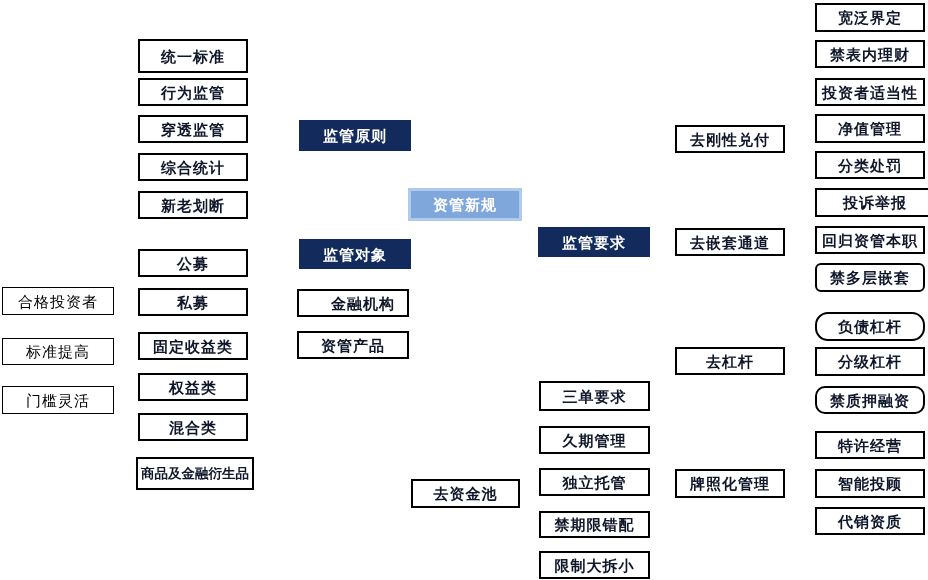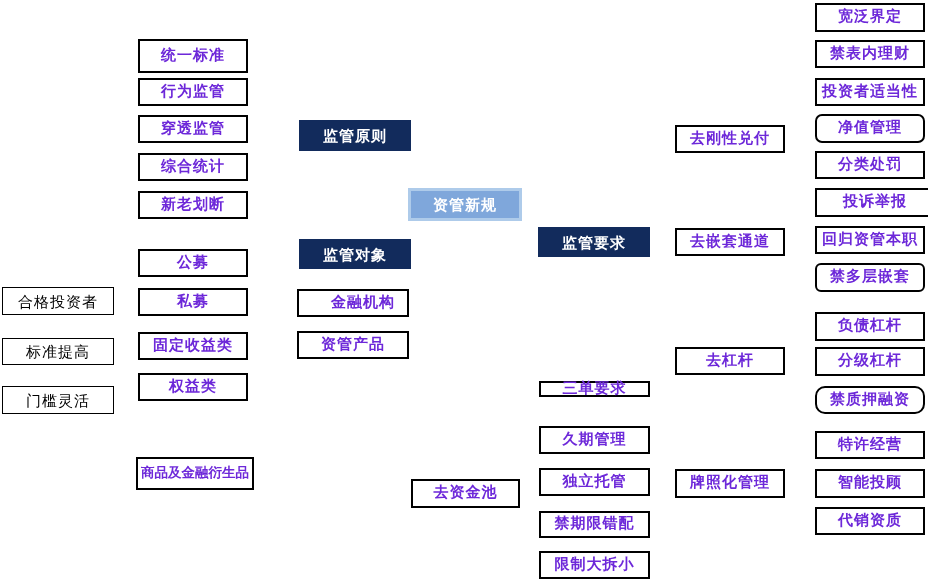--- a/index.html
+++ b/index.html
@@ -24,22 +24,21 @@
     text-align: center;
     font-size: 15px;
     font-weight: bold;
     letter-spacing: 1px;
     line-height: 1;
     white-space: nowrap;
   }
   .node.leaf {
     background: #ffffff;
     border: 2px solid #000000;
-    color: #6d28d9;
-    font-family: Liberation Mono, monospace;
+    color: #0f172a;
   }
   .node.plain {
     background: #ffffff;
     border: 1px solid #000000;
     color: #000000;
     font-weight: normal;
   }
   .node.branch {
     background: var(--dark-navy, #122b5c);
     border: 1px solid var(--dark-navy, #122b5c);
@@ -65,43 +64,44 @@
     <div class="node branch" style="left: 538px; top: 227px; width: 112px; height: 30px;">监管要求</div>
     <div class="node leaf" style="left: 138px; top: 39px; width: 110px; height: 34px;">统一标准</div>
     <div class="node leaf" style="left: 138px; top: 78px; width: 110px; height: 28px;">行为监管</div>
     <div class="node leaf" style="left: 138px; top: 115px; width: 110px; height: 28px;">穿透监管</div>
     <div class="node leaf" style="left: 138px; top: 153px; width: 110px; height: 28px;">综合统计</div>
     <div class="node leaf" style="left: 138px; top: 191px; width: 110px; height: 28px;">新老划断</div>
     <div class="node leaf" style="left: 138px; top: 249px; width: 110px; height: 28px;">公募</div>
     <div class="node leaf" style="left: 138px; top: 288px; width: 110px; height: 28px;">私募</div>
     <div class="node leaf" style="left: 138px; top: 332px; width: 110px; height: 28px;">固定收益类</div>
     <div class="node leaf" style="left: 138px; top: 373px; width: 110px; height: 28px;">权益类</div>
+    <div class="node leaf" style="left: 138px; top: 413px; width: 110px; height: 28px;">混合类</div>
     <div class="node leaf small-text" style="left: 136px; top: 457px; width: 118px; height: 33px;">商品及金融衍生品</div>
     <div class="node plain" style="left: 2px; top: 287px; width: 112px; height: 28px;">合格投资者</div>
     <div class="node plain" style="left: 2px; top: 338px; width: 112px; height: 27px;">标准提高</div>
     <div class="node plain" style="left: 2px; top: 386px; width: 112px; height: 28px;">门槛灵活</div>
     <div class="node leaf" style="left: 297px; top: 289px; width: 112px; height: 28px; padding-left: 20px;">金融机构</div>
     <div class="node leaf" style="left: 297px; top: 331px; width: 112px; height: 28px;">资管产品</div>
     <div class="node leaf" style="left: 675px; top: 125px; width: 110px; height: 28px;">去刚性兑付</div>
     <div class="node leaf" style="left: 675px; top: 228px; width: 110px; height: 28px;">去嵌套通道</div>
     <div class="node leaf" style="left: 675px; top: 347px; width: 110px; height: 28px;">去杠杆</div>
     <div class="node leaf" style="left: 675px; top: 469px; width: 110px; height: 29px;">牌照化管理</div>
     <div class="node leaf" style="left: 411px; top: 479px; width: 109px; height: 29px;">去资金池</div>
-    <div class="node leaf" style="left: 539px; top: 381px; width: 111px; height: 16px;">三单要求</div>
+    <div class="node leaf" style="left: 539px; top: 381px; width: 111px; height: 30px;">三单要求</div>
     <div class="node leaf" style="left: 539px; top: 426px; width: 111px; height: 28px;">久期管理</div>
     <div class="node leaf" style="left: 539px; top: 468px; width: 111px; height: 28px;">独立托管</div>
     <div class="node leaf" style="left: 539px; top: 511px; width: 111px; height: 27px;">禁期限错配</div>
     <div class="node leaf" style="left: 539px; top: 551px; width: 111px; height: 28px;">限制大拆小</div>
     <div class="node leaf" style="left: 815px; top: 3px; width: 110px; height: 29px;">宽泛界定</div>
     <div class="node leaf" style="left: 815px; top: 40px; width: 110px; height: 28px;">禁表内理财</div>
     <div class="node leaf" style="left: 815px; top: 78px; width: 110px; height: 28px;">投资者适当性</div>
-    <div class="node leaf" style="left: 815px; top: 114px; width: 110px; height: 29px; border-radius: 7px;">净值管理</div>
+    <div class="node leaf" style="left: 815px; top: 114px; width: 110px; height: 29px;">净值管理</div>
     <div class="node leaf" style="left: 815px; top: 151px; width: 110px; height: 28px;">分类处罚</div>
     <div class="node leaf" style="left: 815px; top: 188px; width: 120px; height: 29px;">投诉举报</div>
     <div class="node leaf" style="left: 815px; top: 226px; width: 110px; height: 28px;">回归资管本职</div>
     <div class="node leaf" style="left: 815px; top: 263px; width: 110px; height: 29px; border-radius: 6px;">禁多层嵌套</div>
-    <div class="node leaf" style="left: 815px; top: 312px; width: 110px; height: 29px;">负债杠杆</div>
+    <div class="node leaf" style="left: 815px; top: 312px; width: 110px; height: 29px; border-radius: 13px;">负债杠杆</div>
     <div class="node leaf" style="left: 815px; top: 347px; width: 110px; height: 29px;">分级杠杆</div>
     <div class="node leaf" style="left: 815px; top: 386px; width: 110px; height: 28px; border-radius: 10px;">禁质押融资</div>
     <div class="node leaf" style="left: 815px; top: 431px; width: 110px; height: 28px;">特许经营</div>
     <div class="node leaf" style="left: 815px; top: 469px; width: 110px; height: 29px;">智能投顾</div>
     <div class="node leaf" style="left: 815px; top: 507px; width: 110px; height: 28px;">代销资质</div>
   </div>
 
 </body></html>

